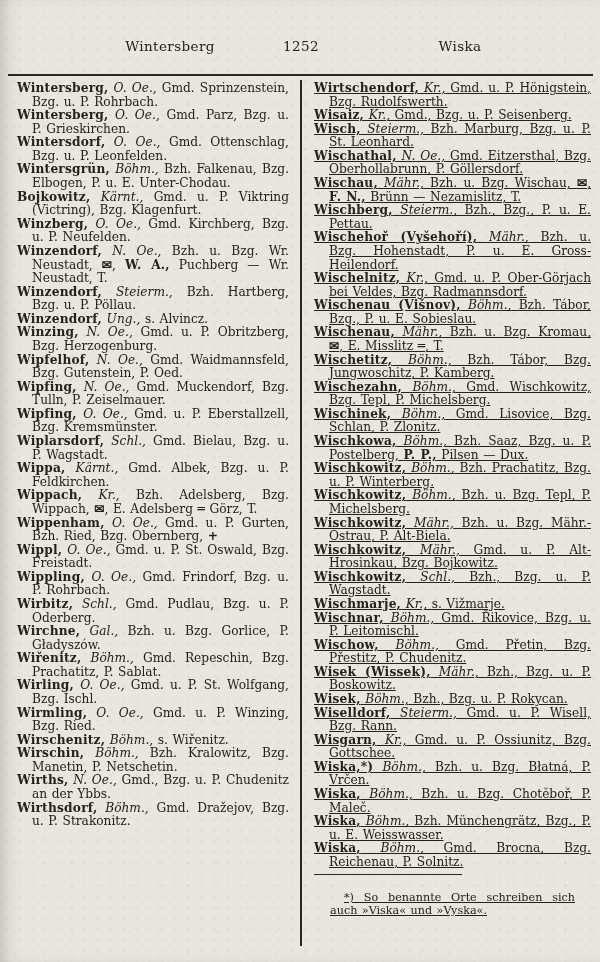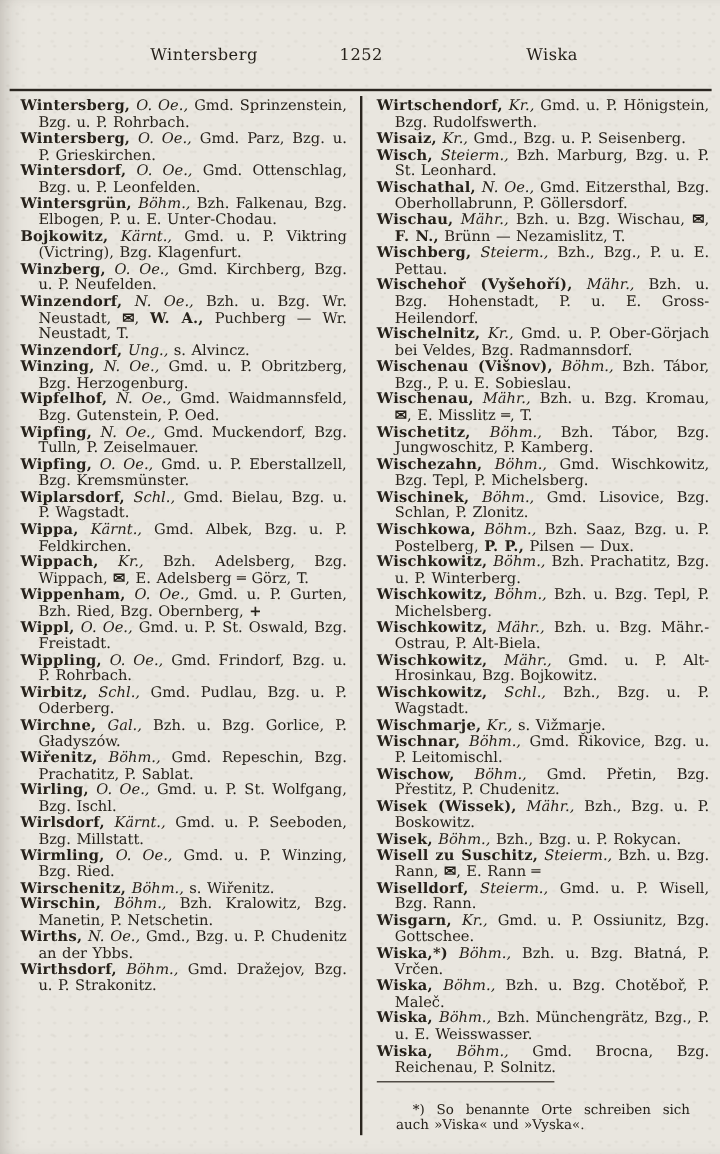--- a/index.html
+++ b/index.html
@@ -21,21 +21,21 @@
   .header{position:absolute;top:38px;left:0;width:100%;height:20px;font-size:13.5px;letter-spacing:.4px;}
   .header span{position:absolute;transform:translateX(-50%);white-space:nowrap;}
   .hdr-left{left:170px;}
   .hdr-center{left:301px;}
   .hdr-right{left:460px;}
   .header-rule{position:absolute;top:74px;left:8px;width:585px;height:2px;background:#2b2620;}
   .col-divider{position:absolute;top:80px;left:300px;width:2px;height:866px;background:#2b2620;}
   .columns{position:absolute;top:82px;left:17px;}
   .col{position:absolute;top:0;}
   .col-left{left:0;width:272px;}
-  .col-right{left:297px;width:277px;}
+  .col-right{left:297px;width:277px;text-decoration:underline;}
   .entry{
     margin:0;
     font-size:12.2px;
     line-height:13.58px;
     text-align:justify;
     padding-left:15px;
     text-indent:-15px;
     word-spacing:.06em;
   }
   .entry .b{font-weight:700;letter-spacing:.2px;}
@@ -67,36 +67,36 @@
 
   <div class="columns">
     <div class="col col-left">
         <p class="entry"><span class="b">Wintersberg,</span><span class="i"> O. Oe.,</span><span> Gmd. Sprinzenstein, Bzg. u. P. Rohrbach.</span></p>
         <p class="entry"><span class="b">Wintersberg,</span><span class="i"> O. Oe.,</span><span> Gmd. Parz, Bzg. u. P. Grieskirchen.</span></p>
         <p class="entry"><span class="b">Wintersdorf,</span><span class="i"> O. Oe.,</span><span> Gmd. Ottenschlag, Bzg. u. P. Leonfelden.</span></p>
         <p class="entry"><span class="b">Wintersgrün,</span><span class="i"> Böhm.,</span><span> Bzh. Falkenau, Bzg. Elbogen, P. u. E. Unter-Chodau.</span></p>
         <p class="entry"><span class="b">Bojkowitz,</span><span class="i"> Kärnt.,</span><span> Gmd. u. P. Viktring (Victring), Bzg. Klagenfurt.</span></p>
         <p class="entry"><span class="b">Winzberg,</span><span class="i"> O. Oe.,</span><span> Gmd. Kirchberg, Bzg. u. P. Neufelden.</span></p>
         <p class="entry"><span class="b">Winzendorf,</span><span class="i"> N. Oe.,</span><span> Bzh. u. Bzg. Wr. Neustadt, </span><span class="sym">✉</span><span>, </span><span class="b">W. A.,</span><span> Puchberg — Wr. Neustadt, T.</span></p>
+        <p class="entry"><span class="b">Winzendorf,</span><span class="i"> Steierm.,</span><span> Bzh. Hartberg, Bzg. u. P. Pöllau.</span></p>
         <p class="entry"><span class="b">Winzendorf,</span><span class="i"> Ung.,</span><span> s. Alvincz.</span></p>
         <p class="entry"><span class="b">Winzing,</span><span class="i"> N. Oe.,</span><span> Gmd. u. P. Obritzberg, Bzg. Herzogenburg.</span></p>
         <p class="entry"><span class="b">Wipfelhof,</span><span class="i"> N. Oe.,</span><span> Gmd. Waidmannsfeld, Bzg. Gutenstein, P. Oed.</span></p>
         <p class="entry"><span class="b">Wipfing,</span><span class="i"> N. Oe.,</span><span> Gmd. Muckendorf, Bzg. Tulln, P. Zeiselmauer.</span></p>
         <p class="entry"><span class="b">Wipfing,</span><span class="i"> O. Oe.,</span><span> Gmd. u. P. Eberstallzell, Bzg. Kremsmünster.</span></p>
         <p class="entry"><span class="b">Wiplarsdorf,</span><span class="i"> Schl.,</span><span> Gmd. Bielau, Bzg. u. P. Wagstadt.</span></p>
         <p class="entry"><span class="b">Wippa,</span><span class="i"> Kärnt.,</span><span> Gmd. Albek, Bzg. u. P. Feldkirchen.</span></p>
         <p class="entry"><span class="b">Wippach,</span><span class="i"> Kr.,</span><span> Bzh. Adelsberg, Bzg. Wippach, </span><span class="sym">✉</span><span>, E. Adelsberg ═ Görz, T.</span></p>
         <p class="entry"><span class="b">Wippenham,</span><span class="i"> O. Oe.,</span><span> Gmd. u. P. Gurten, Bzh. Ried, Bzg. Obernberg, </span><span class="sym">+</span></p>
         <p class="entry"><span class="b">Wippl,</span><span class="i"> O. Oe.,</span><span> Gmd. u. P. St. Oswald, Bzg. Freistadt.</span></p>
         <p class="entry"><span class="b">Wippling,</span><span class="i"> O. Oe.,</span><span> Gmd. Frindorf, Bzg. u. P. Rohrbach.</span></p>
         <p class="entry"><span class="b">Wirbitz,</span><span class="i"> Schl.,</span><span> Gmd. Pudlau, Bzg. u. P. Oderberg.</span></p>
         <p class="entry"><span class="b">Wirchne,</span><span class="i"> Gal.,</span><span> Bzh. u. Bzg. Gorlice, P. Gładyszów.</span></p>
         <p class="entry"><span class="b">Wiřenitz,</span><span class="i"> Böhm.,</span><span> Gmd. Repeschin, Bzg. Prachatitz, P. Sablat.</span></p>
         <p class="entry"><span class="b">Wirling,</span><span class="i"> O. Oe.,</span><span> Gmd. u. P. St. Wolfgang, Bzg. Ischl.</span></p>
-        <p class="entry"><span class="b">Wirlsdorf,</span><span class="i"> Kärnt.,</span><span> Gmd. u. P. Seeboden, Bzg. Millstatt.</span></p>
         <p class="entry"><span class="b">Wirmling,</span><span class="i"> O. Oe.,</span><span> Gmd. u. P. Winzing, Bzg. Ried.</span></p>
         <p class="entry"><span class="b">Wirschenitz,</span><span class="i"> Böhm.,</span><span> s. Wiřenitz.</span></p>
         <p class="entry"><span class="b">Wirschin,</span><span class="i"> Böhm.,</span><span> Bzh. Kralowitz, Bzg. Manetin, P. Netschetin.</span></p>
         <p class="entry"><span class="b">Wirths,</span><span class="i"> N. Oe.,</span><span> Gmd., Bzg. u. P. Chudenitz an der Ybbs.</span></p>
         <p class="entry"><span class="b">Wirthsdorf,</span><span class="i"> Böhm.,</span><span> Gmd. Dražejov, Bzg. u. P. Strakonitz.</span></p>
       </div>
     <div class="col col-right">
       <div>
           <p class="entry"><span class="b">Wirtschendorf,</span><span class="i"> Kr.,</span><span> Gmd. u. P. Hönigstein, Bzg. Rudolfswerth.</span></p>
           <p class="entry"><span class="b">Wisaiz,</span><span class="i"> Kr.,</span><span> Gmd., Bzg. u. P. Seisenberg.</span></p>
@@ -115,21 +115,20 @@
           <p class="entry"><span class="b">Wischkowitz,</span><span class="i"> Böhm.,</span><span> Bzh. Prachatitz, Bzg. u. P. Winterberg.</span></p>
           <p class="entry"><span class="b">Wischkowitz,</span><span class="i"> Böhm.,</span><span> Bzh. u. Bzg. Tepl, P. Michelsberg.</span></p>
           <p class="entry"><span class="b">Wischkowitz,</span><span class="i"> Mähr.,</span><span> Bzh. u. Bzg. Mähr.-Ostrau, P. Alt-Biela.</span></p>
           <p class="entry"><span class="b">Wischkowitz,</span><span class="i"> Mähr.,</span><span> Gmd. u. P. Alt-Hrosinkau, Bzg. Bojkowitz.</span></p>
           <p class="entry"><span class="b">Wischkowitz,</span><span class="i"> Schl.,</span><span> Bzh., Bzg. u. P. Wagstadt.</span></p>
           <p class="entry"><span class="b">Wischmarje,</span><span class="i"> Kr.,</span><span> s. Vižmarje.</span></p>
           <p class="entry"><span class="b">Wischnar,</span><span class="i"> Böhm.,</span><span> Gmd. Řikovice, Bzg. u. P. Leitomischl.</span></p>
           <p class="entry"><span class="b">Wischow,</span><span class="i"> Böhm.,</span><span> Gmd. Přetin, Bzg. Přestitz, P. Chudenitz.</span></p>
           <p class="entry"><span class="b">Wisek (Wissek),</span><span class="i"> Mähr.,</span><span> Bzh., Bzg. u. P. Boskowitz.</span></p>
           <p class="entry"><span class="b">Wisek,</span><span class="i"> Böhm.,</span><span> Bzh., Bzg. u. P. Rokycan.</span></p>
-          <p class="entry"><span class="b">Wisell zu Suschitz,</span><span class="i"> Steierm.,</span><span> Bzh. u. Bzg. Rann, </span><span class="sym">✉</span><span>, E. Rann ═</span></p>
           <p class="entry"><span class="b">Wiselldorf,</span><span class="i"> Steierm.,</span><span> Gmd. u. P. Wisell, Bzg. Rann.</span></p>
           <p class="entry"><span class="b">Wisgarn,</span><span class="i"> Kr.,</span><span> Gmd. u. P. Ossiunitz, Bzg. Gottschee.</span></p>
           <p class="entry"><span class="b">Wiska,*)</span><span class="i"> Böhm.,</span><span> Bzh. u. Bzg. Błatná, P. Vrčen.</span></p>
           <p class="entry"><span class="b">Wiska,</span><span class="i"> Böhm.,</span><span> Bzh. u. Bzg. Chotěboř, P. Maleč.</span></p>
           <p class="entry"><span class="b">Wiska,</span><span class="i"> Böhm.,</span><span> Bzh. Münchengrätz, Bzg., P. u. E. Weisswasser.</span></p>
           <p class="entry"><span class="b">Wiska,</span><span class="i"> Böhm.,</span><span> Gmd. Brocna, Bzg. Reichenau, P. Solnitz.</span></p>
         </div>
       <div class="footnote-rule"></div>
       <p class="footnote">*) So benannte Orte schreiben sich auch »Viska« und »Vyska«.</p>
     </div>

